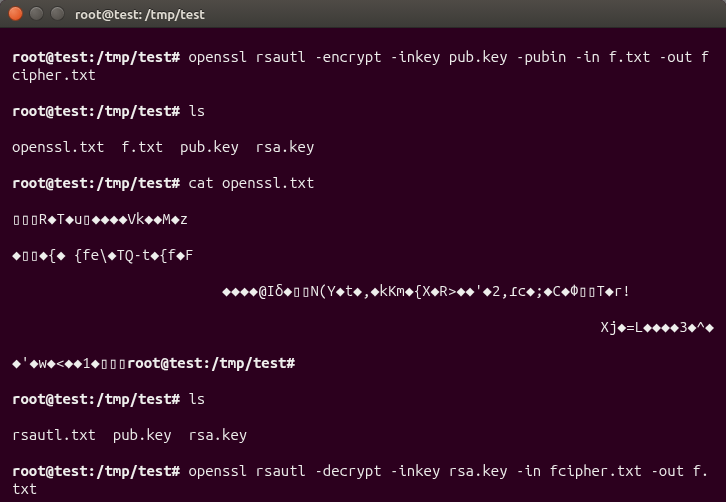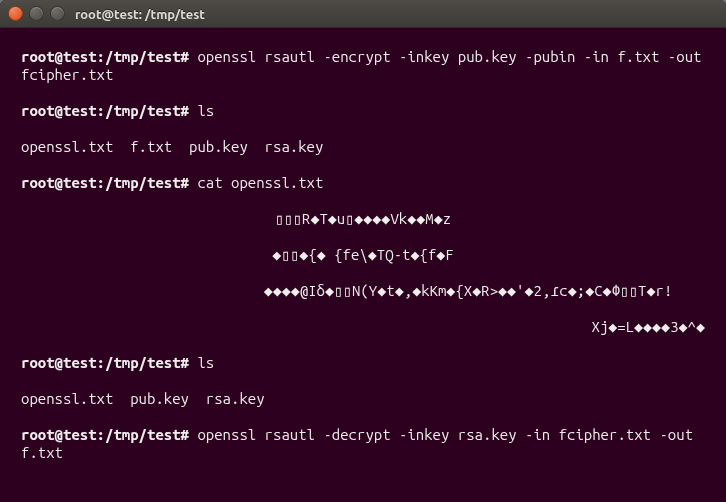--- a/index.html
+++ b/index.html
@@ -41,30 +41,30 @@
   .btn.max   { background: radial-gradient(circle at 30% 30%, #6f6b66, #4e4a45); }
   .title {
     color: #dfdbd2;
     font-family: "Ubuntu", sans-serif;
     font-size: 13px;
     font-weight: bold;
     text-shadow: 0 -1px 0 rgba(0,0,0,0.5);
   }
   .terminal {
     flex: 1;
-    padding: 2px 21px;
+    padding: 2px 12px;
     color: #eeeeec;
     line-height: 18px;
     white-space: pre-wrap;
     word-break: break-all;
     overflow: hidden;
   }
   .prompt { color: #eeeeec; font-weight: bold; }
   .line { display: block; }
-  .binline { display: block; text-align: center; }
+  .binline { display: block; }
   .ralign { display:block; text-align: right; }
 </style>
 </head>
 <body>
 
 <div class="window">
   <div class="titlebar">
     <div class="controls">
       <div class="btn close"></div>
       <div class="btn min"></div>
@@ -75,17 +75,18 @@
 
   <div class="terminal">
 <span class="line"><span class="prompt">root@test:/tmp/test#</span> <span>openssl rsautl -encrypt -inkey pub.key -pubin -in f.txt -out fcipher.txt</span></span>
 <span class="line"><span class="prompt">root@test:/tmp/test#</span> <span>ls</span></span>
 <span class="line">openssl.txt  f.txt  pub.key  rsa.key</span>
 <span class="line"><span class="prompt">root@test:/tmp/test#</span> <span>cat openssl.txt</span></span>
 <span class="binline">▯▯▯R◆T◆u▯◆◆◆◆Vk◆◆M◆z</span>
 <span class="binline">◆▯▯◆{◆ {fe\◆TQ-t◆{f◆F</span>
 <span class="binline">                         ◆◆◆◆@Iδ◆▯▯N(Y◆t◆,◆kKm◆{X◆R&gt;◆◆'◆2‚ɾc◆;◆C◆Φ▯▯T◆r!</span>
 <span class="ralign">Xj◆=L◆◆◆◆3◆^◆</span>
+<span class="line"><span>◆'◆w◆&lt;◆◆1◆▯▯▯</span><span class="prompt">root@test:/tmp/test#</span></span>
 <span class="line"><span class="prompt">root@test:/tmp/test#</span> <span>ls</span></span>
-<span class="line">openssl.txt  pub.key  rsa.key</span>
+<span class="line">rsautl.txt  pub.key  rsa.key</span>
 <span class="line"><span class="prompt">root@test:/tmp/test#</span> <span>openssl rsautl -decrypt -inkey rsa.key -in fcipher.txt -out f.txt</span></span>
   </div>
 </div>
 
 </body></html>

